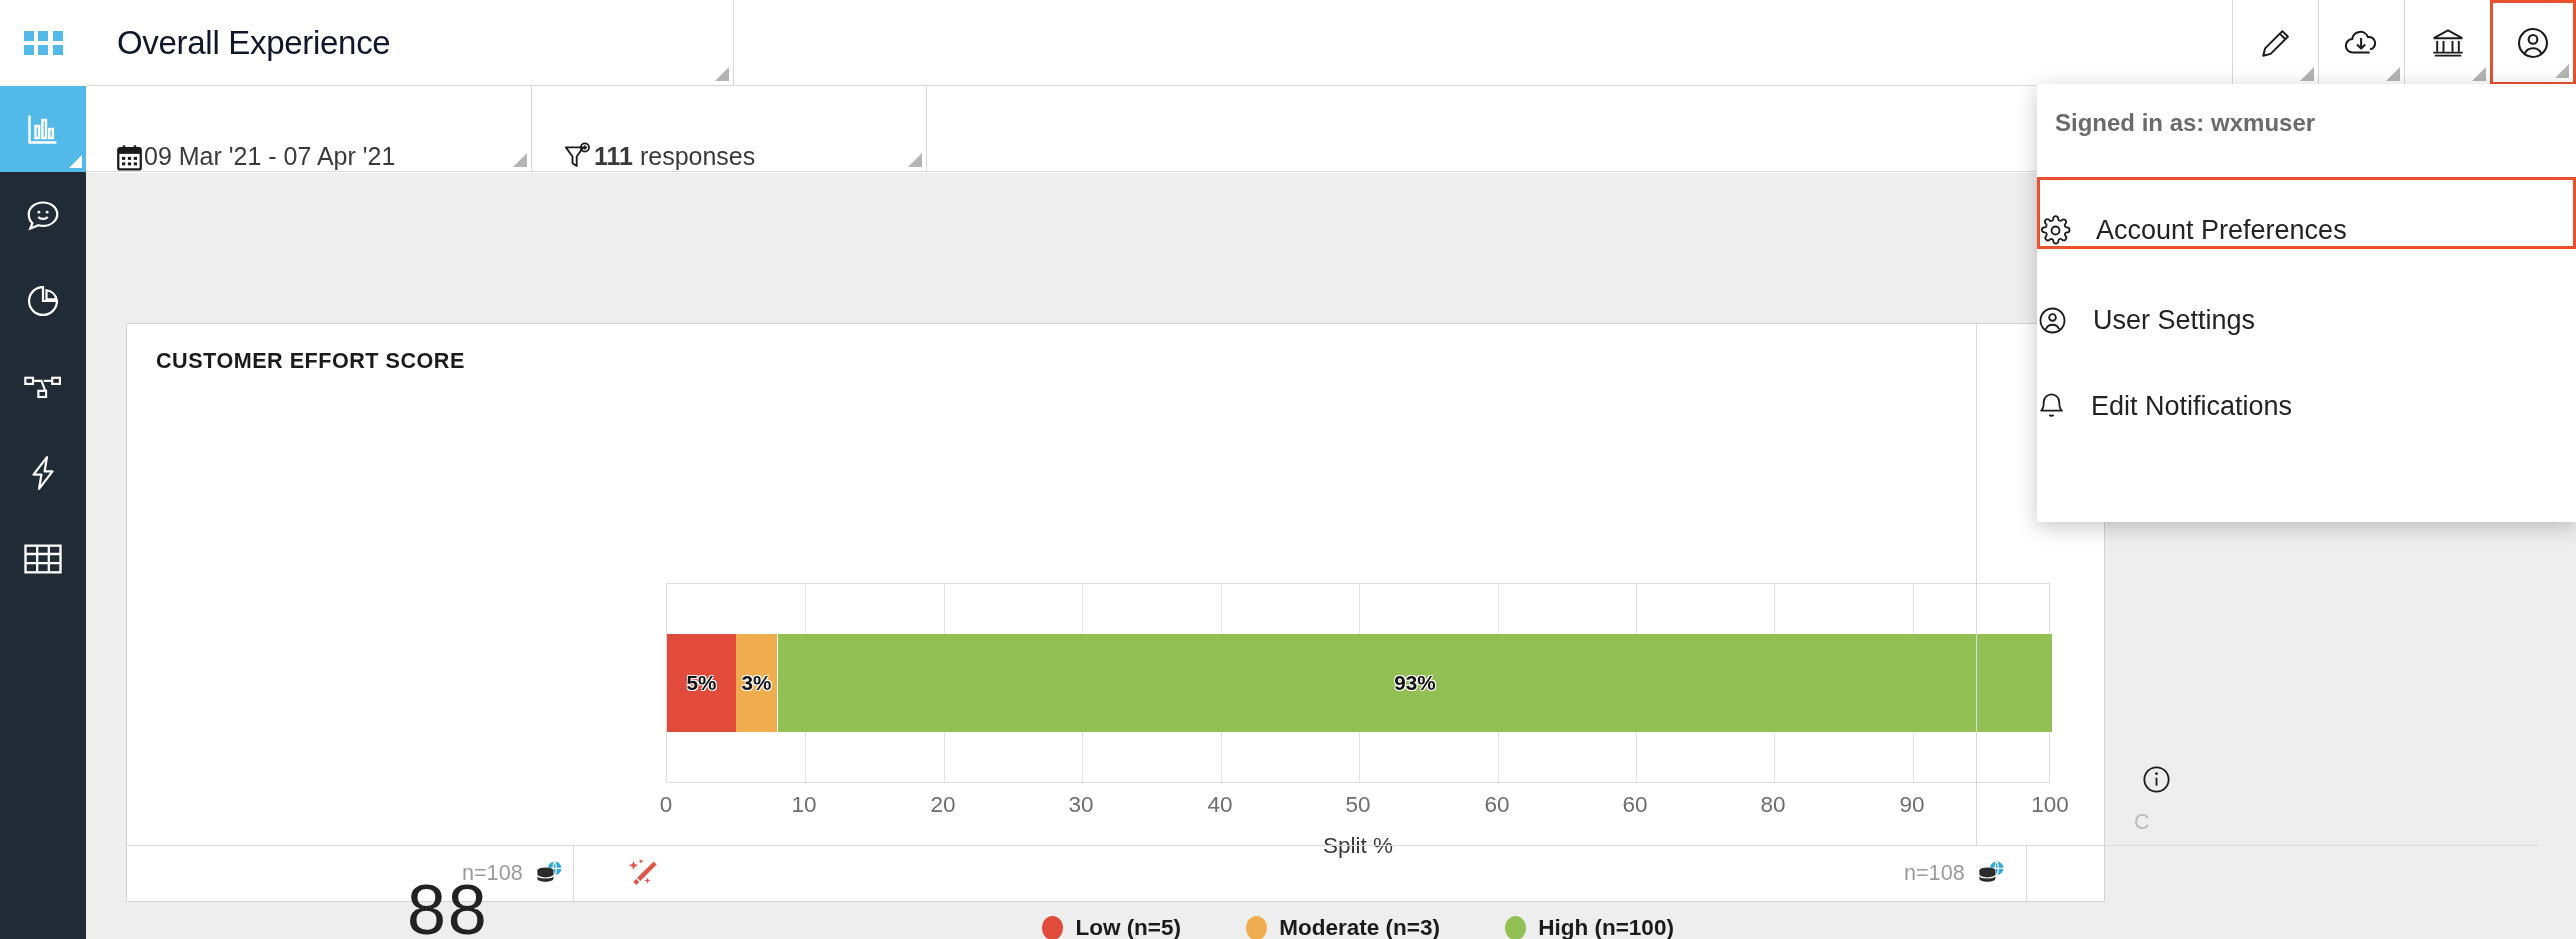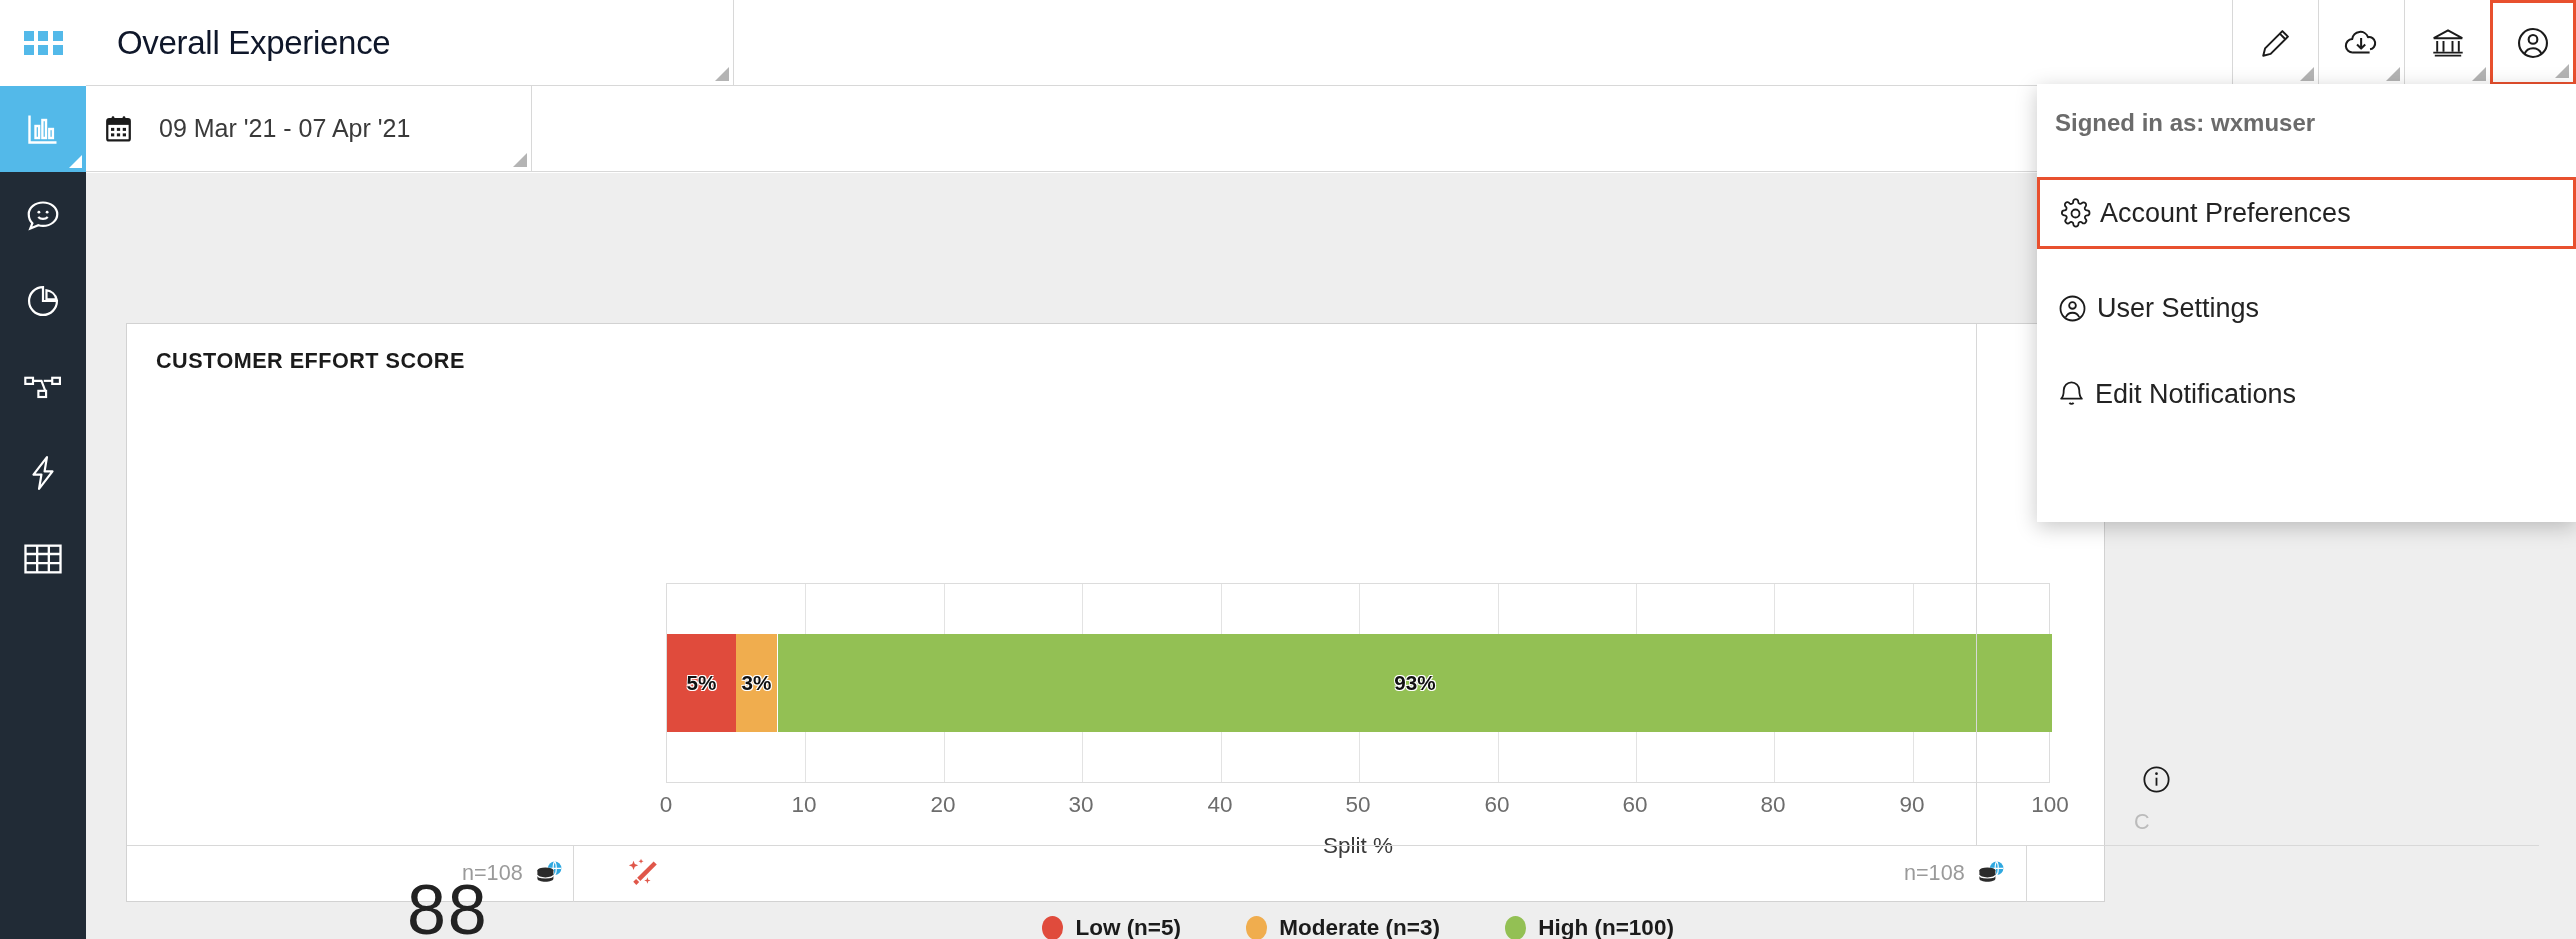--- a/index.html
+++ b/index.html
@@ -75,22 +75,22 @@
   
   .filterbar {
     position: absolute; left: 86px; top: 86px;
     width: 2490px; height: 86px;
     background: #ffffff;
     border-bottom: 0.9px solid #d8d8d8;
   }
   .fcell {
     position: absolute; top: 0; height: 85px;
     border-right: 0.9px solid #d8d8d8;
-    display: flex; align-items: center;
-    padding-left: 20px; gap: 28px;
+    display: flex; align-items: flex-end;
+    padding-left: 31px; gap: 2px;
   }
   .fcell-date { left: 0; width: 446px; }
   .fcell-resp { left: 446px; width: 395px; }
   .fcell-text { font-size: 25px; color: #3a3a3a; }
   .fcell-text b { font-weight: 700; }
 
   
   .body {
     position: absolute; left: 86px; top: 173px;
     width: 2490px; height: 767px;
@@ -211,22 +211,21 @@
     background: #ffffff;
     box-shadow: 0 5.4px 20px rgba(0,0,0,0.22);
     z-index: 100;
   }
   .menu-head {
     position: absolute; left: 18px; top: 25px;
     font-size: 24px; font-weight: 700; color: #6b6b6b;
   }
   .menu-item {
     position: absolute; left: 0; width: 539px; height: 56px;
-    display: flex; align-items: center; gap: 9px;
-    padding-left: 20px;
+    display: flex; align-items: flex-end; gap: 25px;
   }
   .menu-item.highlight {
     border: 3.6px solid #e8502e;
     width: 539px;
     height: 72px;
   }
   .menu-label { font-size: 27px; color: #232323; }
 
   svg { display: block; }
 </style>
@@ -377,20 +376,34 @@
           <rect x="13.4" y="10" width="2.6" height="2.4"></rect>
           <rect x="4" y="14.4" width="2.6" height="2.4"></rect>
           <rect x="8.7" y="14.4" width="2.6" height="2.4"></rect>
           <rect x="13.4" y="14.4" width="2.6" height="2.4"></rect>
         </svg>
       </span>
       <span class="fcell-text">09 Mar '21 - 07 Apr '21</span>
       <span class="corner-grip"></span>
     </div>
 
+    <div class="fcell fcell-resp">
+      <span>
+        <svg width="29" height="29" viewBox="0 0 22 22" fill="none" stroke="#1b1b1b" stroke-width="1.4" stroke-linejoin="round">
+          <path d="M2.2 4.1h13.2L10.4 11v7.2l-3.2-2.1V11L2.2 4.1z"></path>
+          <circle cx="16.6" cy="4.2" r="3.1"></circle>
+          <path d="M16.6 2.7v3M15.1 4.2h3"></path>
+        </svg>
+      </span>
+      <span class="fcell-text">
+        <b>111</b>
+        <span>responses</span>
+      </span>
+      <span class="corner-grip"></span>
+    </div>
   </div>
 
   <div class="body">
 
 
     <div class="card">
 
       <div class="card-head">CUSTOMER EFFORT SCORE</div>
 
       <div class="score-big">88</div>

